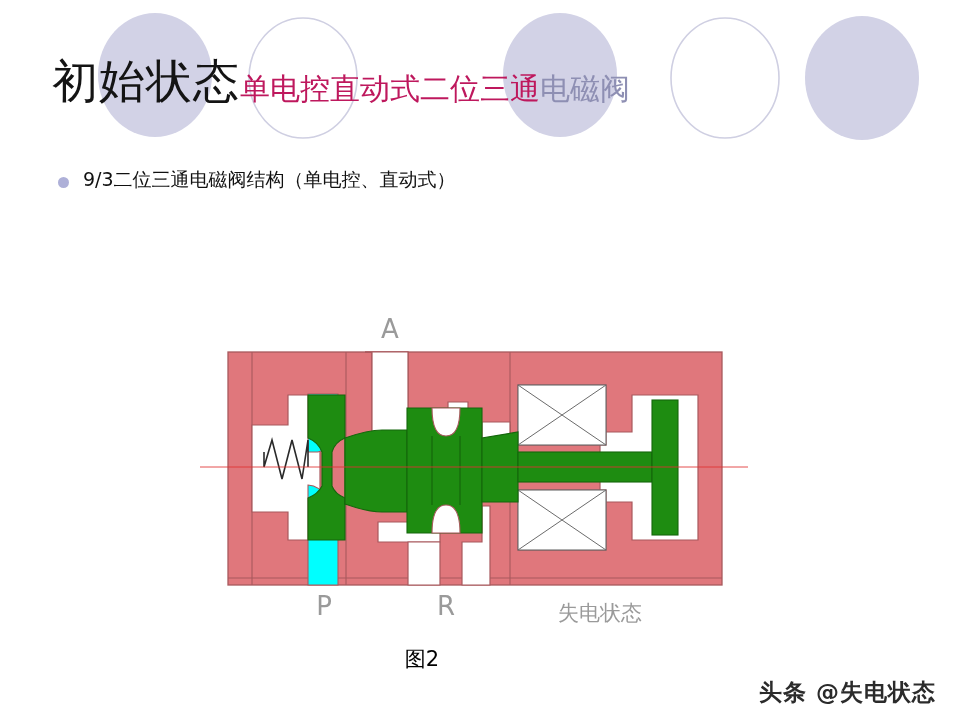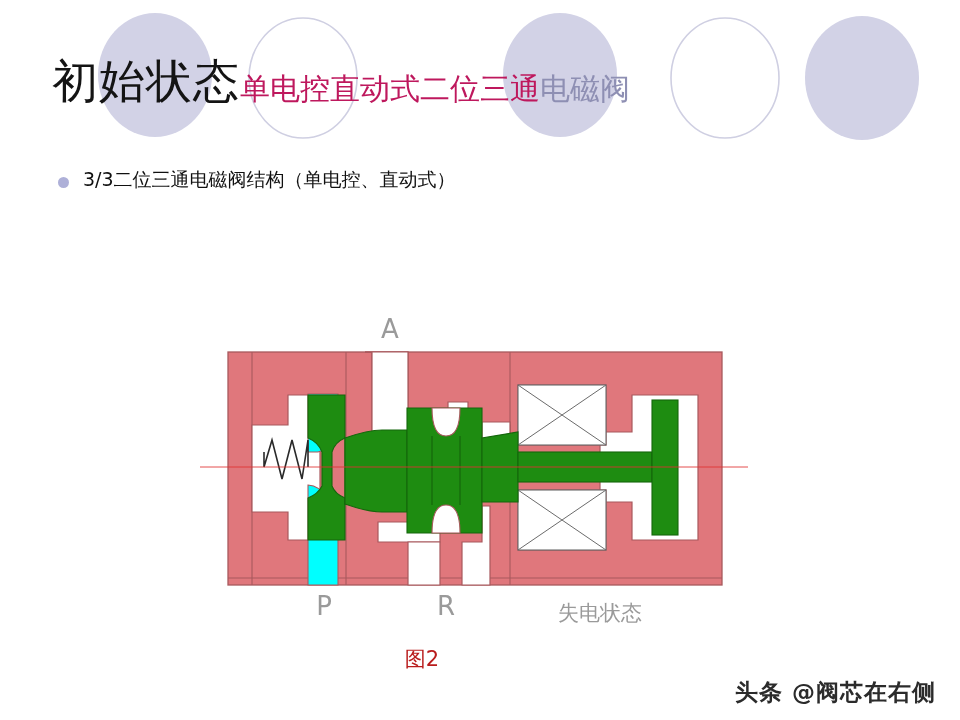--- a/index.html
+++ b/index.html
@@ -62,21 +62,21 @@
     fill:#9a9a9a;font-size:26px;
   }
   .lbl-state{
     font-family:"DejaVu Sans", sans-serif;
     fill:#9a9a9a;font-size:21px;
   }
 
   
   #caption{
     position:absolute;left:0;top:645px;width:844px;text-align:center;
-    font-family:"DejaVu Sans", sans-serif;font-size:21px;color:#b91c1c;
+    font-family:"DejaVu Sans", sans-serif;font-size:21px;color:#000000;
   }
 
   
   #watermark{
     position:absolute;right:24px;bottom:12px;
     font-family:"DejaVu Sans", sans-serif;
     font-size:23px;font-weight:bold;color:#2b2b2b;
     letter-spacing:1px;
   }
 </style>
@@ -92,21 +92,21 @@
     <ellipse cx="725" cy="78" rx="54" ry="60" fill="none" stroke="#cfcfe2" stroke-width="1.6"></ellipse>
     <ellipse cx="862" cy="78" rx="57" ry="62" fill="#d2d2e6"></ellipse>
   </svg>
 
   <div id="title-block">
     <span class="t-main">初始状态</span><span class="t-sub1">单电控直动式二位三通</span><span class="t-sub2">电磁阀</span>
   </div>
 
   <div id="bullet-row">
     <span class="bullet-dot"></span>
-    <span class="bullet-text">3/3二位三通电磁阀结构（单电控、直动式）</span>
+    <span class="bullet-text">9/3二位三通电磁阀结构（单电控、直动式）</span>
   </div>
 
 
   <svg id="diagram" viewBox="0 0 580 360" width="580" height="360">
 
     <text class="lbl-port" x="190" y="48" text-anchor="middle">A</text>
 
     <g>
 
       <rect x="28" y="62" width="494" height="233" fill="#e0777c" stroke="#a8595d" stroke-width="1.3"></rect>
@@ -205,15 +205,15 @@
       <line x1="0" y1="177" x2="548" y2="177" stroke="#e03030" stroke-width="1" opacity="0.85"></line>
     </g>
 
     <text class="lbl-port" x="124" y="325" text-anchor="middle">P</text>
     <text class="lbl-port" x="246" y="325" text-anchor="middle">R</text>
     <text class="lbl-state" x="400" y="330" text-anchor="middle">失电状态</text>
   </svg>
 
   <div id="caption">图2</div>
 
-  <div id="watermark">头条 @阀芯在右侧</div>
+  <div id="watermark">头条 @失电状态</div>
 
 </div>
 
 </body></html>

